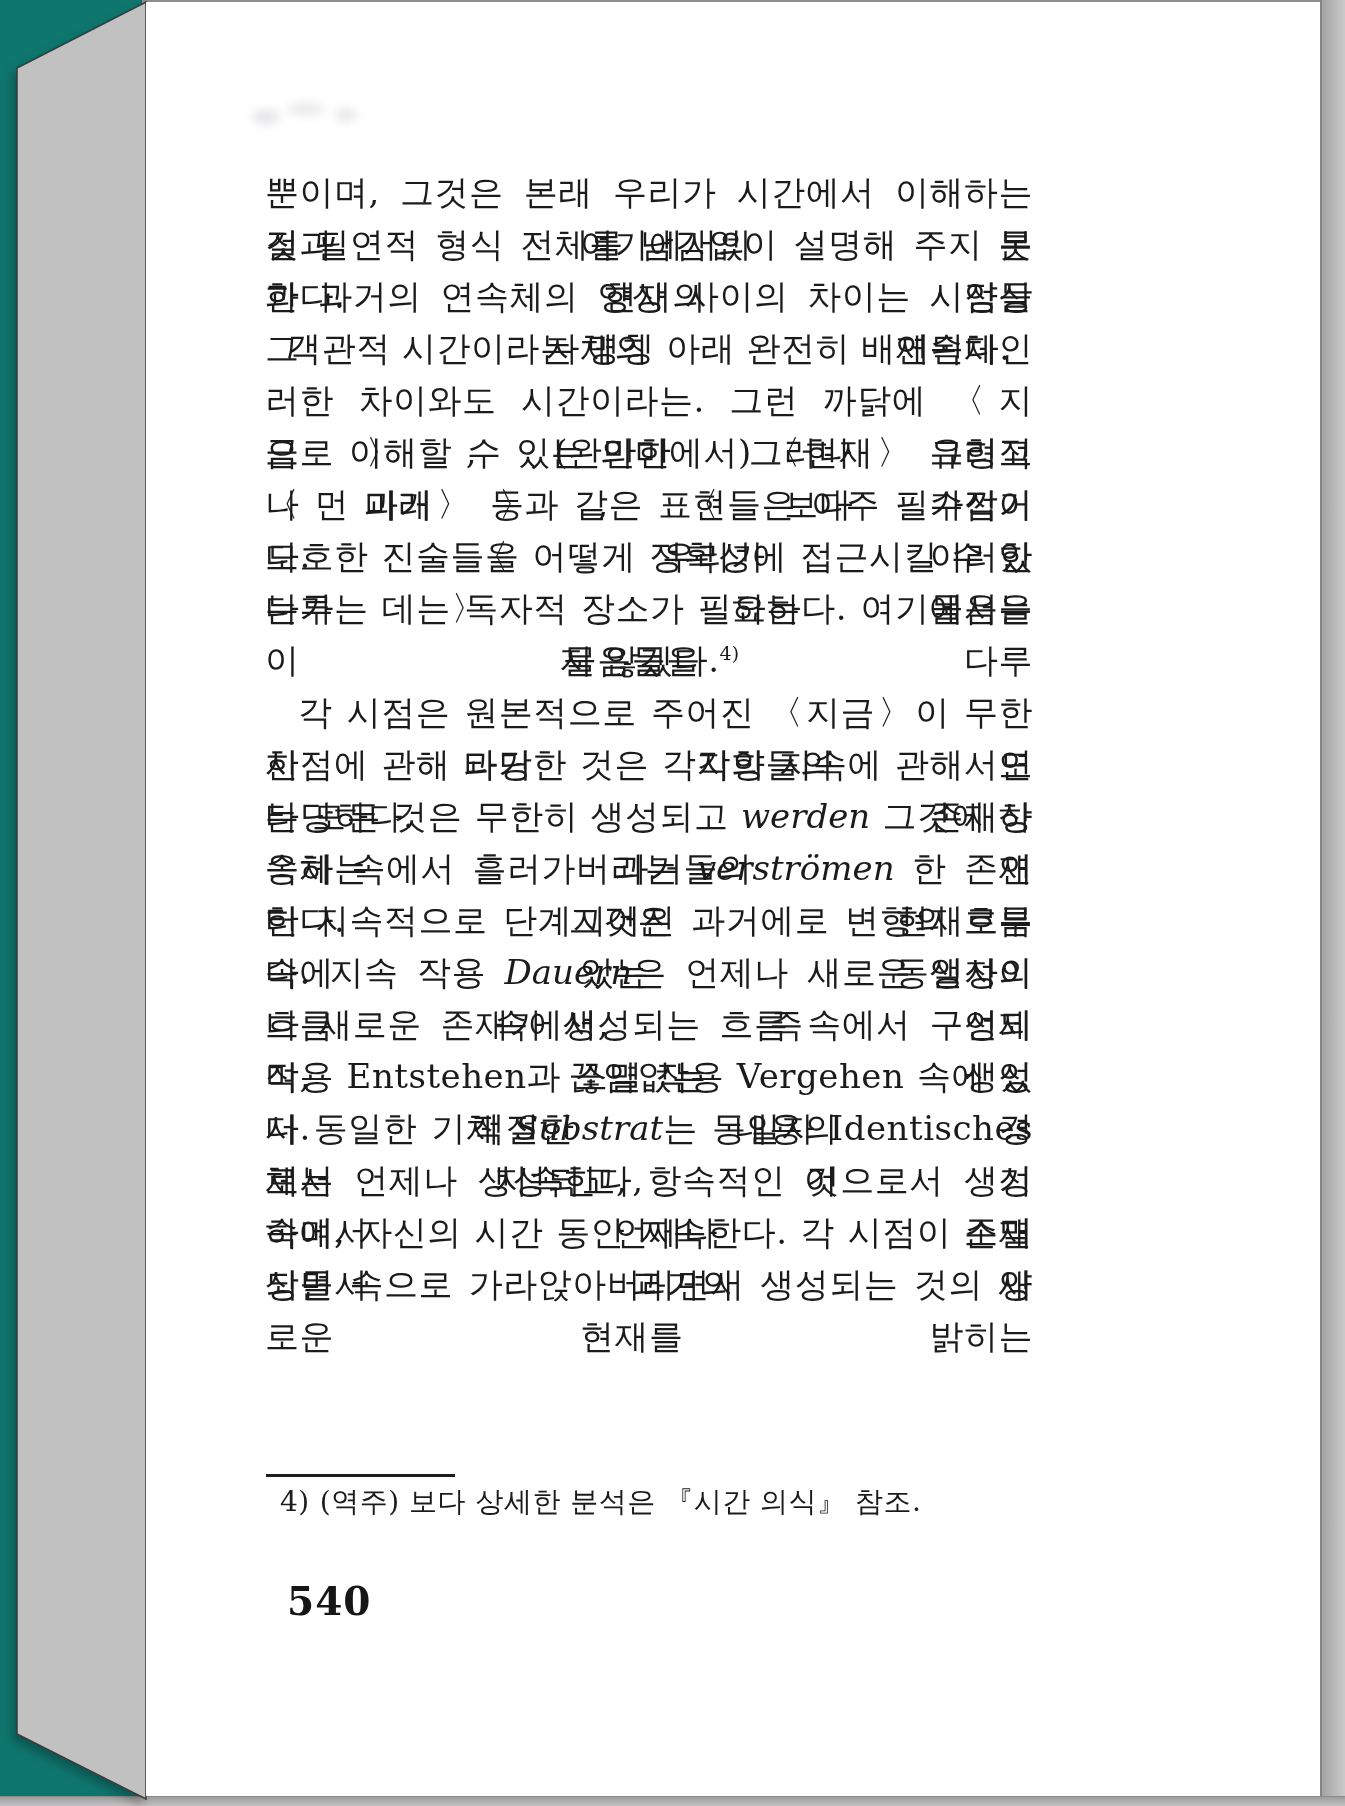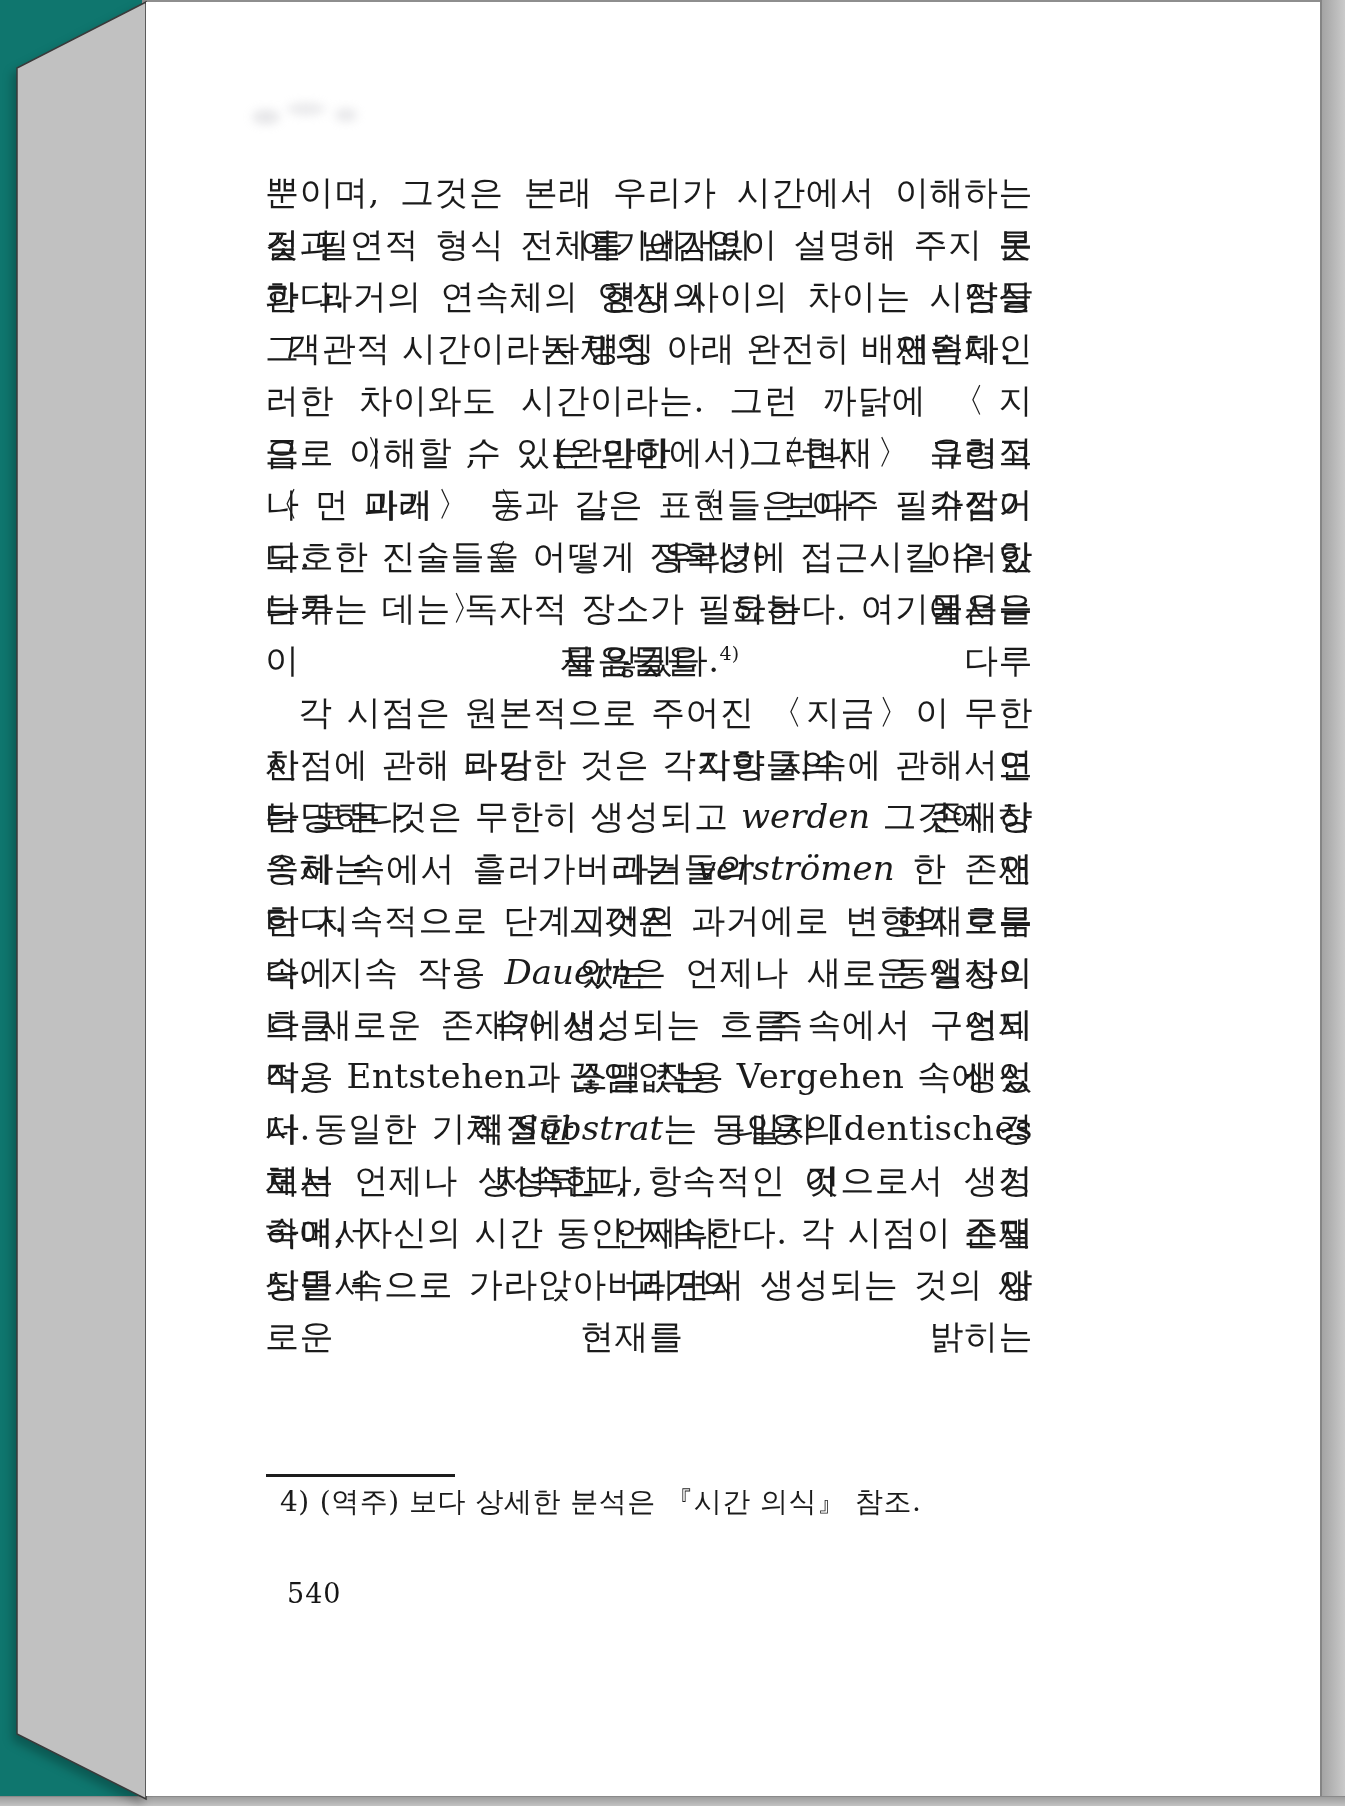--- a/index.html
+++ b/index.html
@@ -45,21 +45,21 @@
   .tline .sup{font-size:19px;vertical-align:super;line-height:0;letter-spacing:0;}
 
   
   .fn-rule{position:absolute;left:120px;top:1472px;width:189px;height:3px;background:#1d1d1d;}
   .fn-text{position:absolute;left:134px;top:1480px;width:700px;
     font-size:28px;line-height:40px;color:#1b1b1b;letter-spacing:.5px;}
   .fn-text .marker{margin-right:10px;}
 
   
   .page-number{position:absolute;left:141px;top:1576px;
-    font-size:27px;font-weight:normal;color:#161616;letter-spacing:1px;}
+    font-size:39px;font-weight:bold;color:#161616;letter-spacing:1px;}
 </style>
 </head>
 <body>
 
 <div class="scene">
 
   <div class="top-band"></div>
   <div class="right-band"></div>
   <div class="bottom-band"></div>
 

